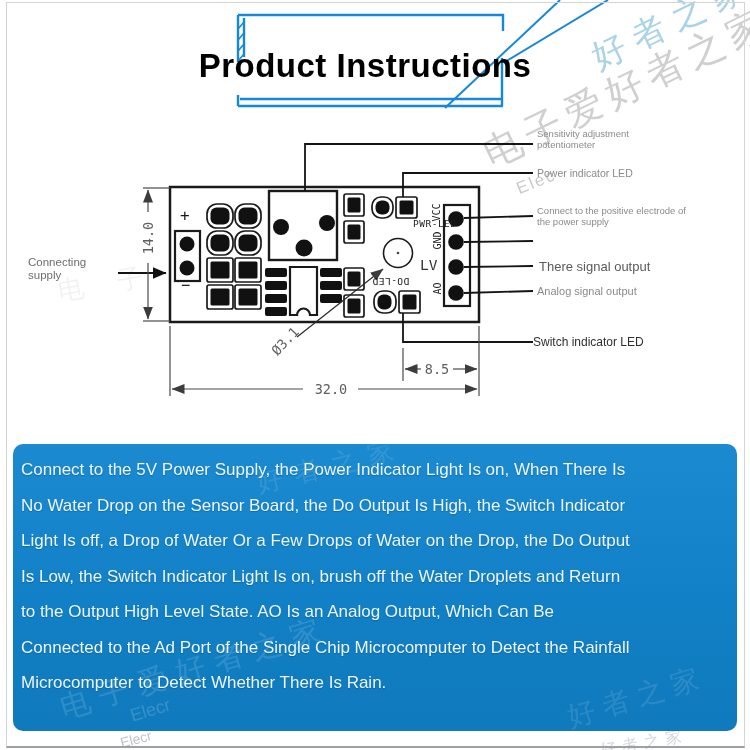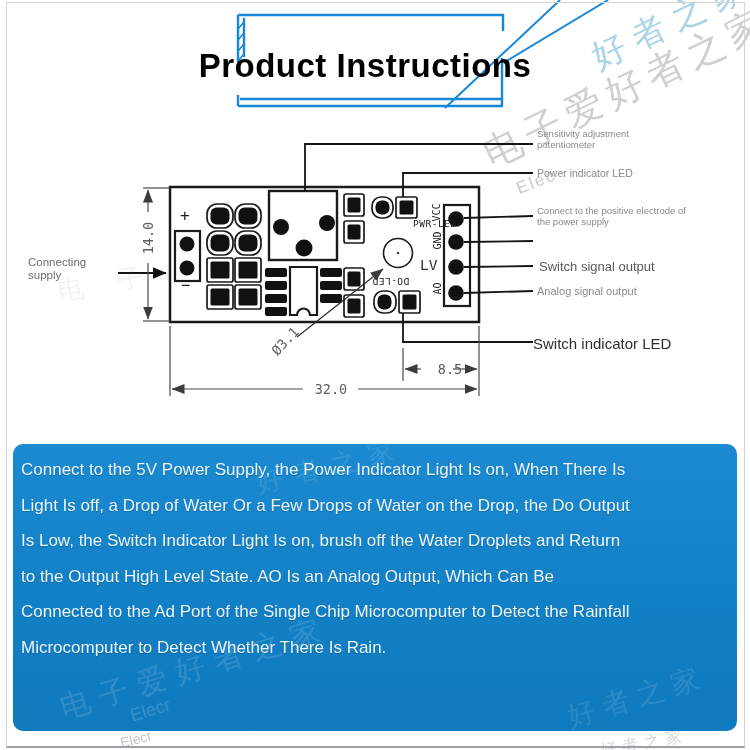--- a/index.html
+++ b/index.html
@@ -185,49 +185,50 @@
   <div class="cad" style="left:370px;top:218px;font-size:9.5px;letter-spacing:.5px;margin-left:43px;">PWR-LED</div>
   <div class="cad" style="left:372px;top:276px;font-size:9.5px;letter-spacing:.5px;transform:rotate(180deg);">DO-LED</div>
 
   <div class="cad rot90" style="left:416px;top:207px;width:40px;text-align:center;font-size:10px;">VCC</div>
   <div class="cad rot90" style="left:417px;top:235px;width:40px;text-align:center;font-size:10px;">GND</div>
   <div class="cad" style="left:420px;top:257px;font-size:14.5px;color:#333;">LV</div>
   <div class="cad rot90" style="left:417px;top:283px;width:40px;text-align:center;font-size:10px;">AO</div>
 
   <div class="dim rot90" style="left:127px;top:230px;width:42px;font-size:13.5px;">14.0</div>
   <div class="dim" style="left:306px;top:381px;width:50px;font-size:13.5px;">32.0</div>
-  <div class="dim" style="left:417px;top:361px;width:40px;font-size:13.5px;padding-left:13px;">8.5</div>
+  <div class="dim" style="left:417px;top:361px;width:40px;font-size:13.5px;">8.5</div>
   <div class="dim" style="left:259px;top:333px;width:52px;font-size:13.5px;transform:rotate(-47deg);">Ø3.1</div>
 
   <div class="abs" style="left:28px;top:256px;color:#6d6d6d;font-size:11.5px;line-height:13px;">
     <div>Connecting</div>
     <div>supply</div>
   </div>
 
   <div class="lbl" style="left:537px;top:129px;">
     <div>Sensitivity adjustment</div>
     <div>potentiometer</div>
   </div>
 
   <div class="lbl-md" style="left:537px;top:167px;">Power indicator LED</div>
 
   <div class="lbl" style="left:537px;top:206px;">
     <div>Connect to the positive electrode of</div>
     <div>the power supply</div>
   </div>
 
 
-  <div class="lbl-lg" style="left:539px;top:259px;">Switch signal output</div>
+  <div class="lbl-lg" style="left:539px;top:259px;">There signal output</div>
 
   <div class="lbl-md" style="left:537px;top:285px;font-size:11px;">Analog signal output</div>
 
-  <div class="abs" style="left:533px;top:335px;color:#2e2e2e;font-size:15px;white-space:nowrap;">Switch indicator LED</div>
+  <div class="abs" style="left:533px;top:335px;color:#2e2e2e;font-size:12px;white-space:nowrap;">Switch indicator LED</div>
 
   <div id="bluebox">
     <div class="tline">Connect to the 5V Power Supply, the Power Indicator Light Is on, When There Is</div>
+    <div class="tline">No Water Drop on the Sensor Board, the Do Output Is High, the Switch Indicator</div>
     <div class="tline">Light Is off, a Drop of Water Or a Few Drops of Water on the Drop, the Do Output</div>
     <div class="tline">Is Low, the Switch Indicator Light Is on, brush off the Water Droplets and Return</div>
     <div class="tline">to the Output High Level State. AO Is an Analog Output, Which Can Be</div>
     <div class="tline">Connected to the Ad Port of the Single Chip Microcomputer to Detect the Rainfall</div>
     <div class="tline">Microcomputer to Detect Whether There Is Rain.</div>
   </div>
 
   <div class="wm" style="left:55px;top:648px;font-size:30px;color:#ffffff;opacity:.13;letter-spacing:10px;transform:rotate(-17deg);">电子爱好者之家</div>
   <div class="wm" style="left:130px;top:700px;font-size:18px;color:#ffffff;opacity:.16;transform:rotate(-17deg);">Elecr</div>
   <div class="wm" style="left:565px;top:678px;font-size:28px;color:#ffffff;opacity:.11;letter-spacing:8px;transform:rotate(-17deg);">好者之家</div>

